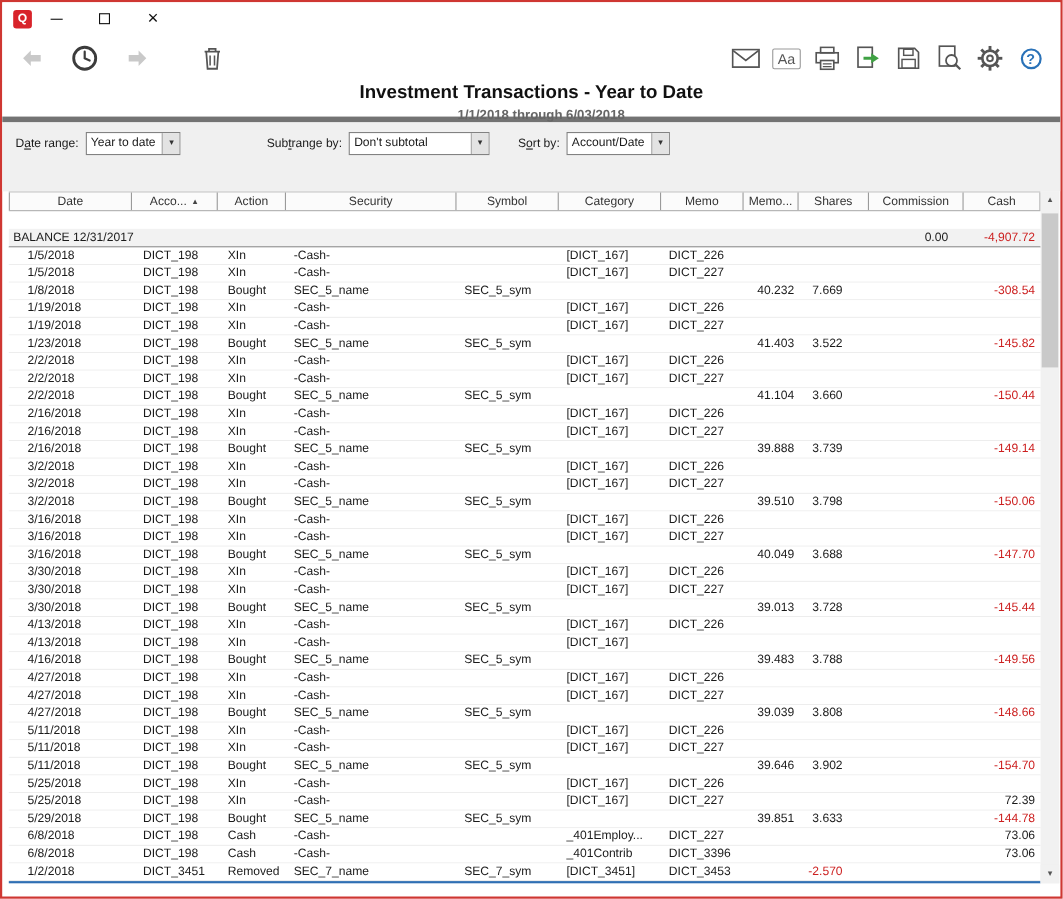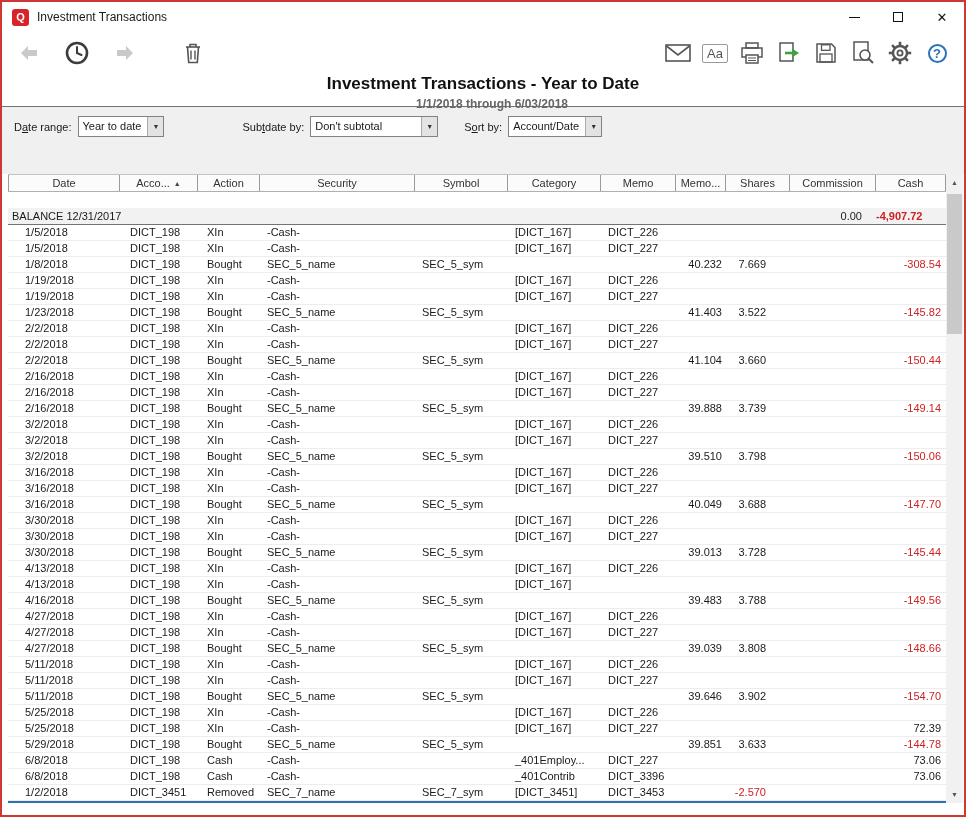--- a/index.html
+++ b/index.html
@@ -28,21 +28,21 @@
   .tb-icon { display:flex; align-items:center; justify-content:center; width:26px; height:26px; }
   .tb-icon.trash { margin-left:20px; }
   .aa-box { font-size:13px; color:#555; border:1px solid #999; border-radius:2px; padding:1px 4px; line-height:15px; }
   .help-icon { width:19px; height:19px; border:2px solid #2a72b8; border-radius:50%; color:#2a72b8;
                font-weight:bold; font-size:13px; display:flex; align-items:center; justify-content:center; }
   
   .report-header { height:32px; display:flex; align-items:center; padding:0 12px; background:#fff;flex-direction:column; }
   .report-header h1 { font-size:17px; margin:0; font-weight:bold; color:#111; }
   .report-subtitle { font-size:12px; font-weight:bold; color:#666; margin-left:18px; padding-top:3px; }
   
-  .filter-bar { height:68px; background:#f0f0f0; border-top:1px solid #737373; padding:9px 12px 0; display:flex; align-items:flex-start; }
+  .filter-bar { height:68px; background:#f0f0f0; border-top:5px solid #737373; padding:9px 12px 0; display:flex; align-items:flex-start; }
   .filter-group { display:flex; align-items:center; }
   .filter-group.g2 { margin-left:78px; }
   .filter-group.g3 { margin-left:26px; }
   .filter-label { font-size:11px; margin-right:6px; white-space:nowrap; }
   .mn { text-decoration:underline; }
   .combo { display:inline-flex; align-items:stretch; height:21px; border:1px solid #828282; background:#fff; }
   .combo .val { font-size:11px; padding:3px 6px 0 4px; white-space:nowrap; }
   .combo .arrow-btn { width:16px; background:#e3e3e3; border-left:1px solid #aaa; display:flex; align-items:center; justify-content:center; font-size:7px; color:#333; }
   .w1 .val { min-width:68px; } .w2 .val { min-width:110px; } .w3 .val { min-width:74px; }
   
@@ -53,21 +53,21 @@
   .hcell:first-child { border-left:1px solid #9a9a9a; }
   .sort-arrow { font-size:7px; margin-left:4px; color:#444; }
   .c-date{width:112px}.c-account{width:78px}.c-action{width:62px}.c-security{width:155px}
   .c-symbol{width:93px}.c-category{width:93px}.c-memo{width:75px}.c-quote{width:50px}
   .c-shares{width:64px}.c-commission{width:86px}.c-cash{width:70px}
   .spacer-row { height:16px; width:938px; }
   .balance-row { display:flex; width:938px; height:17px; background:#f2f2f2; border-bottom:1px solid #737373;
                  font-size:11px; line-height:16px; }
   .balance-label { flex:1; padding-left:4px; }
   .bal-commission { width:86px; text-align:right; padding-right:14px; }
-  .bal-cash { width:70px; text-align:left; padding-right:5px;font-weight:bold; }
+  .bal-cash { width:70px; text-align:right; padding-right:5px; }
   .trow { display:flex; width:938px; height:16px; border-bottom:1px solid #ededed; background:#fff; }
   .cell { font-size:11px; line-height:15px; white-space:nowrap; overflow:hidden; }
   .cell.c-date{padding-left:17px}.cell.c-account{padding-left:10px}.cell.c-action{padding-left:9px}
   .cell.c-security{padding-left:7px}.cell.c-symbol{padding-left:7px}.cell.c-category{padding-left:7px}
   .cell.c-memo{padding-left:7px}
   .cell.c-quote{text-align:right;padding-right:4px}
   .cell.c-shares{text-align:right;padding-right:24px}
   .cell.c-commission{text-align:right;padding-right:14px}
   .cell.c-cash{text-align:right;padding-right:5px}
   .neg { color:#cc1f1f; }
@@ -80,21 +80,20 @@
   .sb-thumb { position:absolute; left:1px; top:20px; width:15px; height:140px; background:#c9c9c9; }
   svg { display:block; }
 </style>
 </head>
 <body>
 
 <div class="titlebar">
   <div class="app-logo">
     <span>Q</span>
   </div>
-  <div class="titlebar-title">Investment Transactions</div>
   <div class="win-controls">
     <div class="win-btn">
         <div class="glyph-min"></div>
       </div>
     <div class="win-btn">
         <div class="glyph-max"></div>
       </div>
     <div class="win-btn">
         <span>✕</span>
       </div>
@@ -196,21 +195,21 @@
 
 <div class="filter-bar">
   <div class="filter-group">
     <span class="filter-label"><span>D</span><span class="mn">a</span><span>te range:</span></span>
     <span class="combo w1">
       <span class="val">Year to date</span>
       <span class="arrow-btn">▼</span>
     </span>
   </div>
   <div class="filter-group g2">
-    <span class="filter-label"><span>Sub</span><span class="mn">t</span><span>date by:</span></span>
+    <span class="filter-label"><span>Sub</span><span class="mn">t</span><span>range by:</span></span>
     <span class="combo w2">
       <span class="val">Don't subtotal</span>
       <span class="arrow-btn">▼</span>
     </span>
   </div>
   <div class="filter-group g3">
     <span class="filter-label"><span>S</span><span class="mn">o</span><span>rt by:</span></span>
     <span class="combo w3">
       <span class="val">Account/Date</span>
       <span class="arrow-btn">▼</span>

